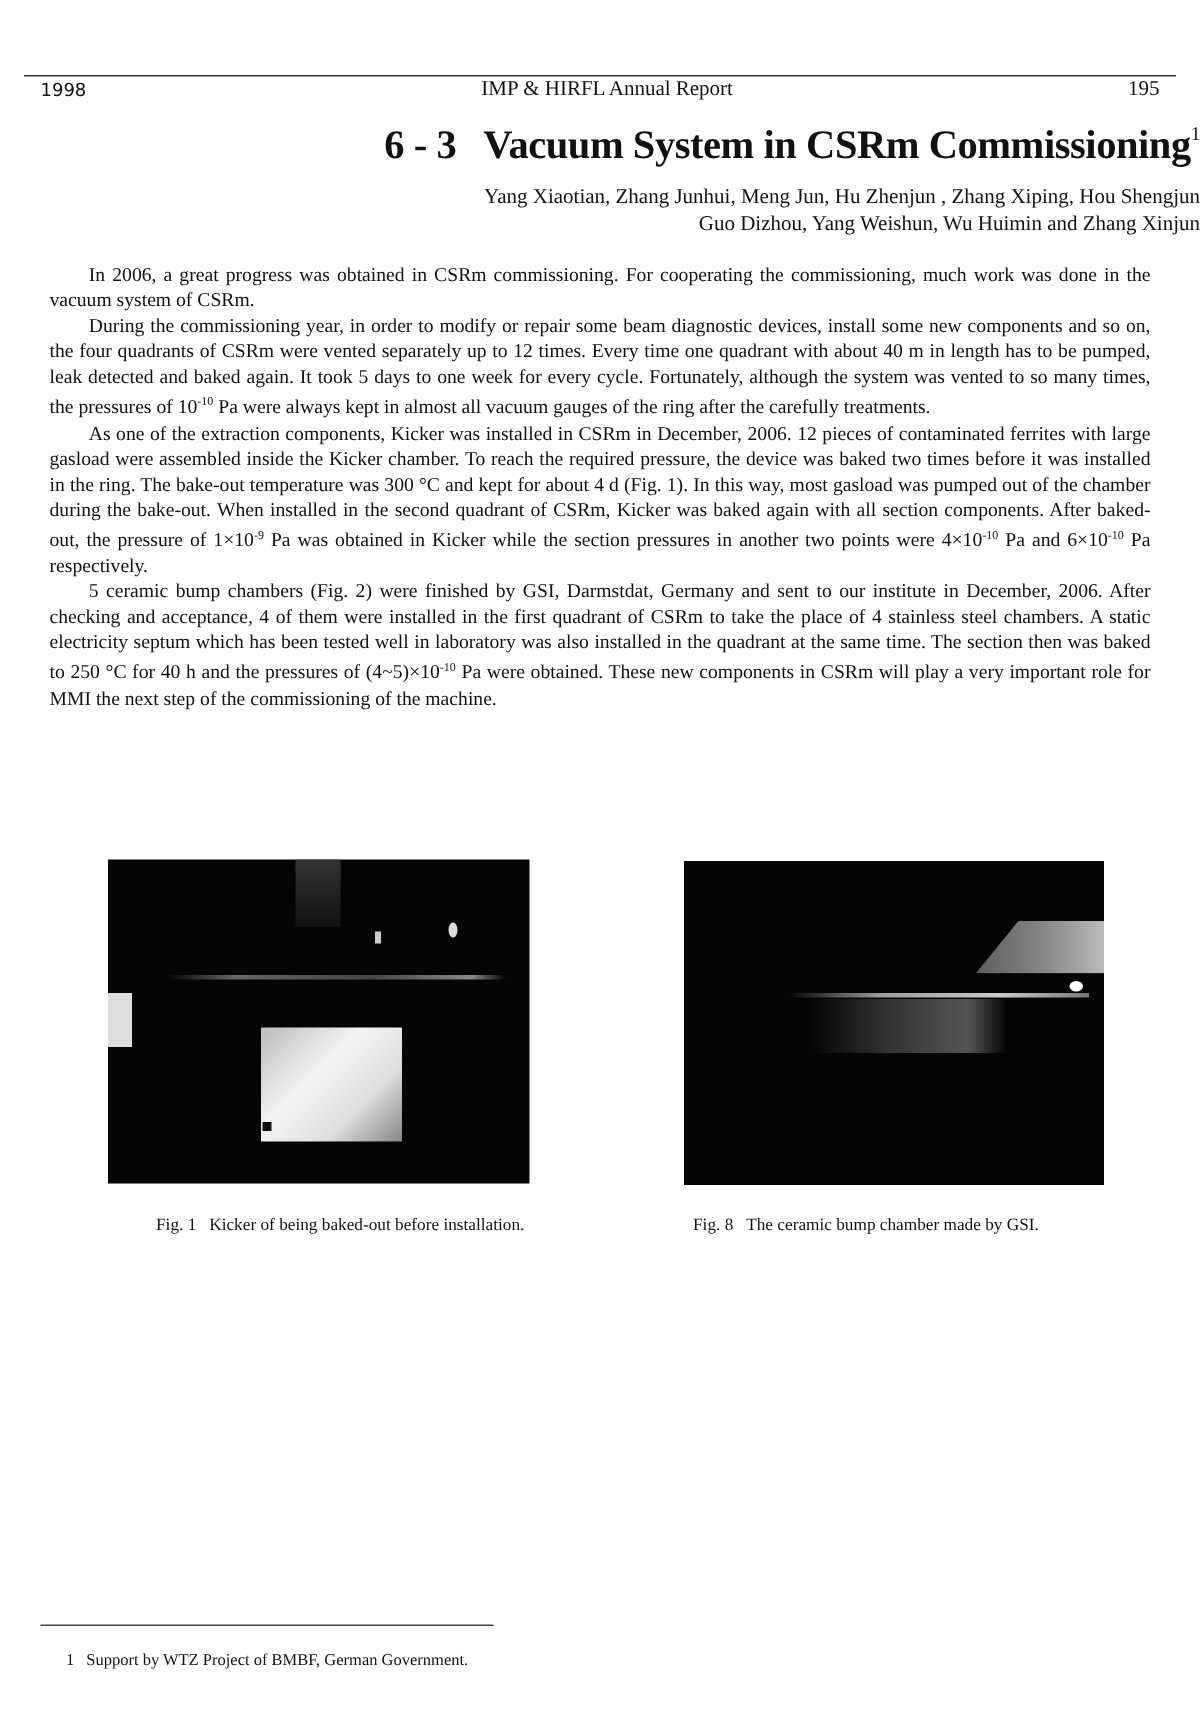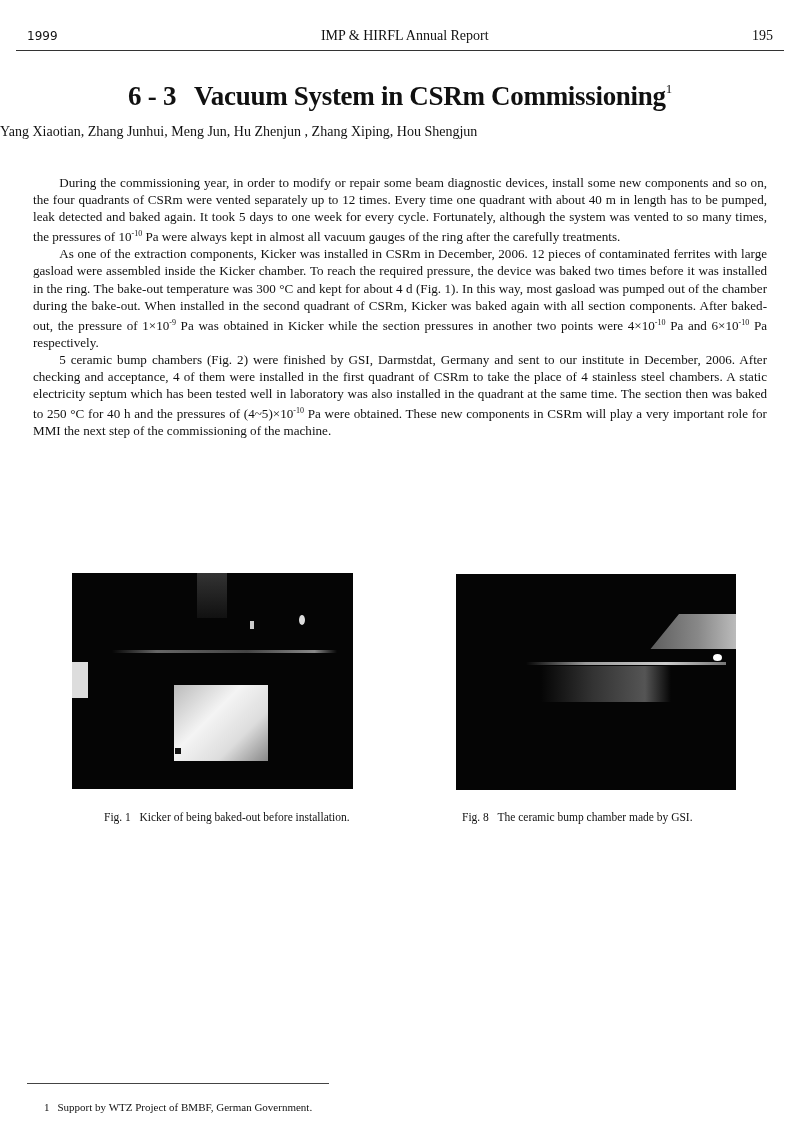--- a/index.html
+++ b/index.html
@@ -6,36 +6,36 @@
   body {
     width: 800px; height: 1143px; position: relative; overflow: hidden;
     font-family: "Liberation Serif", "DejaVu Serif", serif; color: #111;
   }
   .running-header {
     position: absolute; left: 27px; right: 27px; top: 28px;
     display: flex; justify-content: space-between; align-items: flex-end;
     font-size: 14px; line-height: 16px;
   }
   .running-header .year { font-family: "DejaVu Sans", sans-serif; font-size: 12px; }
-  .running-header .journal { font-size: 14px; }
+  .running-header .journal { font-size: 14px; margin-top: 24px; }
   .running-header .page { font-size: 14px; }
   .header-rule {
     position: absolute; left: 16px; right: 16px; top: 50px;
     border-top: 1.5px solid #333;
   }
   .title {
     position: absolute; left: 0; right: 0; top: 73px;
-    text-align: center; font-weight: bold; font-size: 27px; line-height: 32px;
+    text-align: right; font-weight: bold; font-size: 27px; line-height: 32px;
     letter-spacing: -0.3px;
   }
   .title .num { margin-right: 18px; }
   .title sup { font-size: 13px; font-weight: normal; vertical-align: 12px; }
   .authors {
     position: absolute; left: 0; right: 0; top: 123px;
-    text-align: left; font-size: 14px; line-height: 18px;
+    text-align: right; font-size: 14px; line-height: 18px;
   }
   .body-text {
     position: absolute; left: 33px; right: 33px; top: 174px;
     font-size: 13.1px; line-height: 17.1px; text-align: justify;
   }
   .body-text p { margin: 0; text-indent: 2em; }
   .body-text sup { font-size: 8px; vertical-align: 5px; }
   .figure {
     position: absolute; top: 573px;
   }
@@ -61,35 +61,37 @@
     position: absolute; left: 44px; top: 1100px; font-size: 11px; line-height: 14px;
   }
   .footnote .mark { margin-right: 8px; }
   
   .glow { position: absolute; }
 </style>
 </head>
 <body>
 
 <div class="running-header">
-  <span class="year">1999</span>
+  <span class="year">1998</span>
   <span class="journal">IMP &amp; HIRFL Annual Report</span>
   <span class="page">195</span>
 </div>
 <div class="header-rule"></div>
 
 <div class="title">
   <span class="num">6 - 3</span><span>Vacuum System in CSRm Commissioning</span><sup>1</sup>
 </div>
 
 <div class="authors">
   <div>Yang Xiaotian, Zhang Junhui, Meng Jun, Hu Zhenjun , Zhang Xiping, Hou Shengjun</div>
+  <div>Guo Dizhou, Yang Weishun, Wu Huimin and Zhang Xinjun</div>
 </div>
 
 <div class="body-text">
+  <p>In 2006, a great progress was obtained in CSRm commissioning. For cooperating the commissioning, much work was done in the vacuum system of CSRm.</p>
   <p><span>During the commissioning year, in order to modify or repair some beam diagnostic devices, install some new components and so on, the four quadrants of CSRm were vented separately up to 12 times. Every time one quadrant with about 40 m in length has to be pumped, leak detected and baked again. It took 5 days to one week for every cycle. Fortunately, although the system was vented to so many times, the pressures of 10</span><sup>-10</sup><span> Pa were always kept in almost all vacuum gauges of the ring after the carefully treatments.</span></p>
   <p><span>As one of the extraction components, Kicker was installed in CSRm in December, 2006. 12 pieces of contaminated ferrites with large gasload were assembled inside the Kicker chamber. To reach the required pressure, the device was baked two times before it was installed in the ring. The bake-out temperature was 300 °C and kept for about 4 d (Fig. 1). In this way, most gasload was pumped out of the chamber during the bake-out. When installed in the second quadrant of CSRm, Kicker was baked again with all section components. After baked-out, the pressure of 1×10</span><sup>-9</sup><span> Pa was obtained in Kicker while the section pressures in another two points were 4×10</span><sup>-10</sup><span> Pa and 6×10</span><sup>-10</sup><span> Pa respectively.</span></p>
   <p><span>5 ceramic bump chambers (Fig. 2) were finished by GSI, Darmstdat, Germany and sent to our institute in December, 2006. After checking and acceptance, 4 of them were installed in the first quadrant of CSRm to take the place of 4 stainless steel chambers. A static electricity septum which has been tested well in laboratory was also installed in the quadrant at the same time. The section then was baked to 250 °C for 40 h and the pressures of (4~5)×10</span><sup>-10</sup><span> Pa were obtained. These new components in CSRm will play a very important role for MMI the next step of the commissioning of the machine.</span></p>
 </div>
 
 <div class="figure" id="fig1">
   <div class="photo">
     <div class="glow" style="left:102px;top:112px;width:94px;height:76px;background:linear-gradient(135deg,#bbb,#f4f4f4 40%,#ddd 70%,#888);"></div>
     <div class="glow" style="left:0;top:89px;width:16px;height:36px;background:#ddd;"></div>
     <div class="glow" style="left:125px;top:0;width:30px;height:45px;background:linear-gradient(180deg,#333,#111);"></div>

